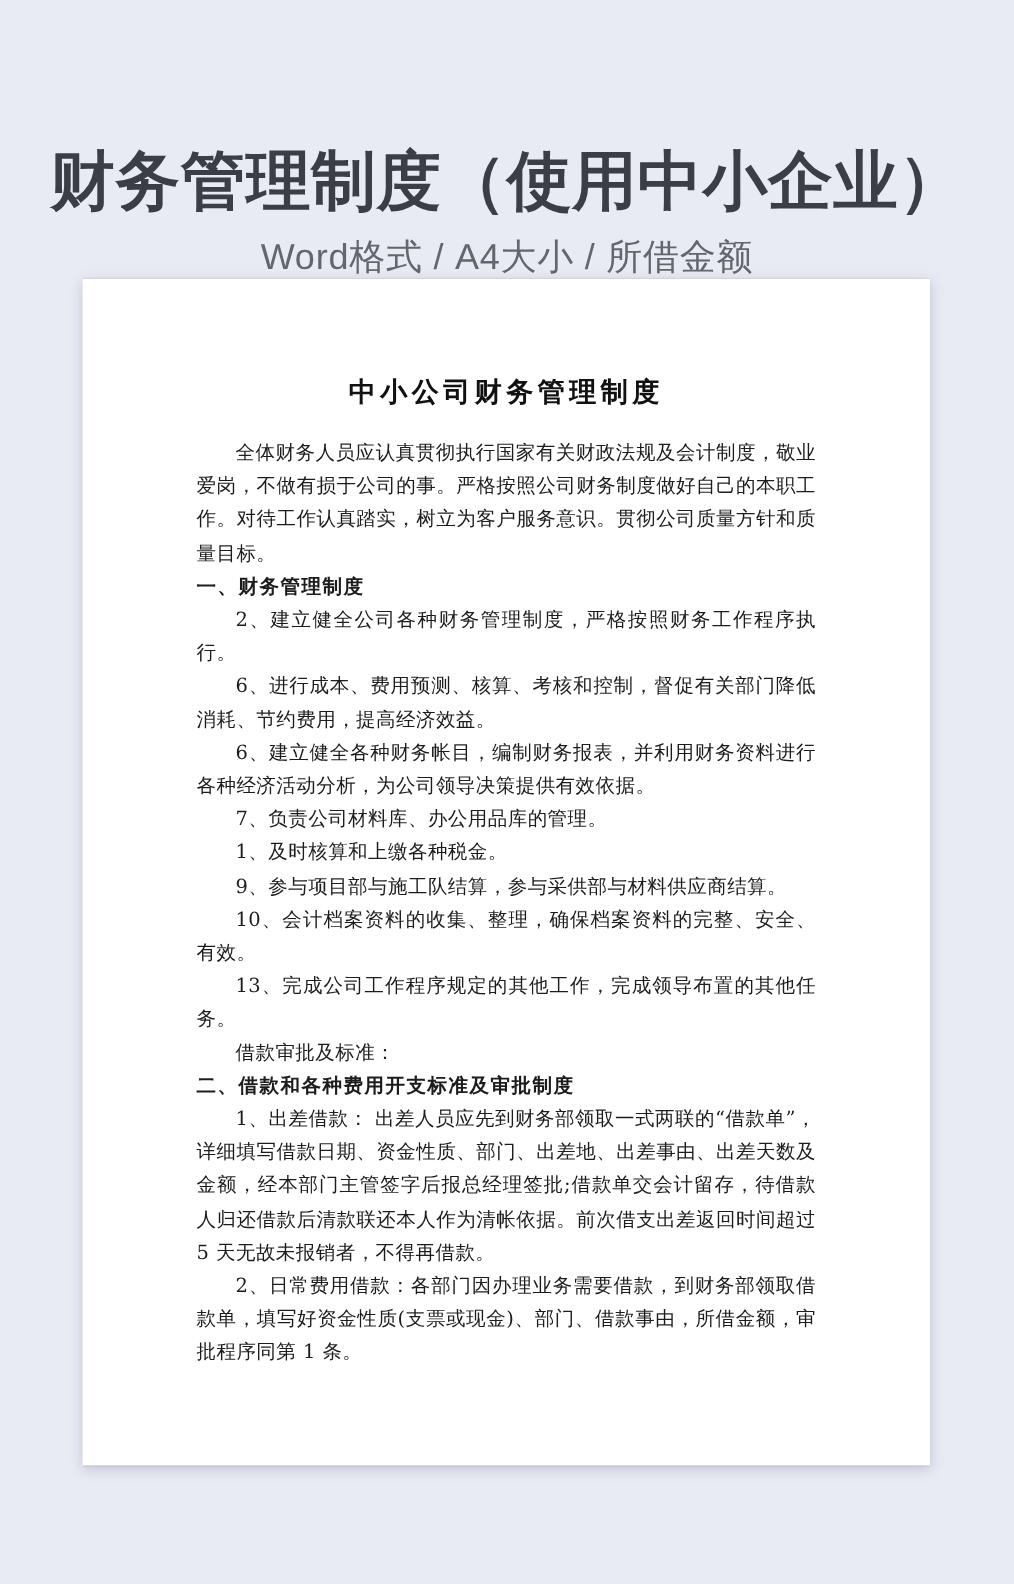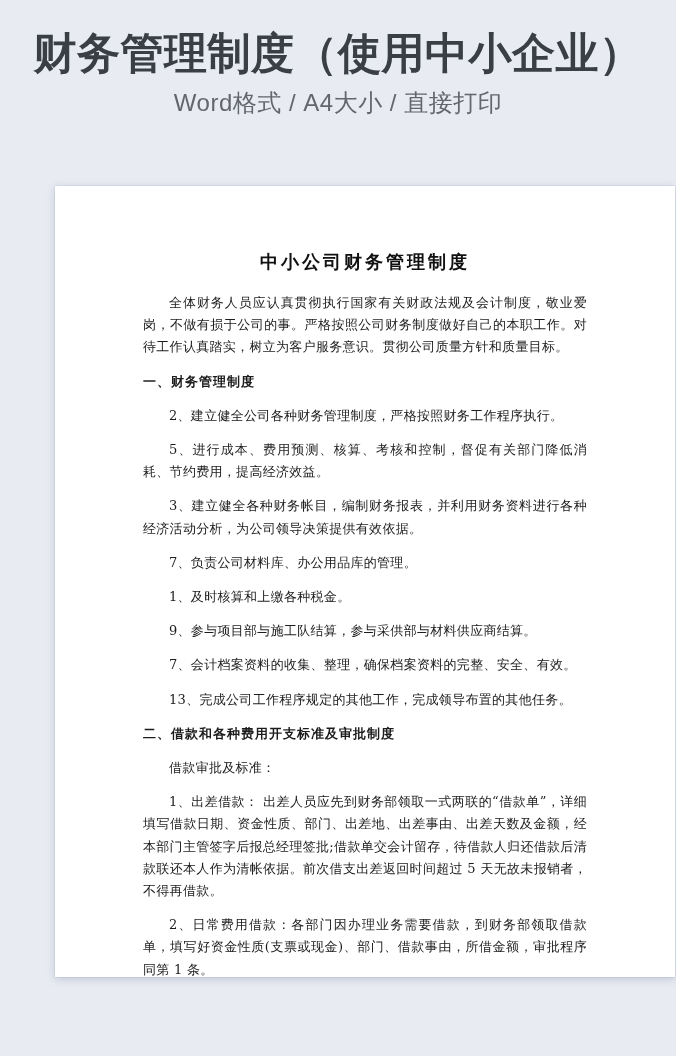--- a/index.html
+++ b/index.html
@@ -9,21 +9,21 @@
   body {
     width: 676px;
     height: 1056px;
     background: #e8ebf2;
     overflow: hidden;
     position: relative;
     font-family: "Liberation Sans", sans-serif;
   }
   .hero {
     text-align: center;
-    padding-top: 27px;
+    padding-top: 95px;
   }
   .hero-title {
     margin: 0;
     font-family: "Liberation Sans", sans-serif;
     font-weight: 900;
     font-size: 43px;
     letter-spacing: 0.5px;
     color: #3a3e45;
     line-height: 1.25;
   }
@@ -32,74 +32,74 @@
     font-family: "Liberation Sans", sans-serif;
     font-weight: 500;
     font-size: 24px;
     color: #63676d;
     letter-spacing: 0.5px;
   }
   .paper {
     position: absolute;
     left: 55px;
     top: 186px;
-    width: 620px;
+    width: 565px;
     height: 791px;
     background: #ffffff;
     box-shadow: 0 2px 8px rgba(100, 110, 140, 0.30), 0 0 1px rgba(100, 110, 140, 0.45);
     box-sizing: border-box;
     padding: 63px 76px 0 76px;
   }
   .doc-title {
     margin: 0 0 17px 0;
     text-align: center;
     font-family: "DejaVu Serif", "Liberation Serif", serif;
     font-weight: 700;
     font-size: 18px;
     letter-spacing: 3px;
     color: #111111;
     line-height: 26px;
   }
   .para {
-    margin: 12px;
+    margin: 0;
     font-family: "DejaVu Serif", "Liberation Serif", serif;
     font-size: 13px;
     line-height: 22.2px;
     color: #1c1c1c;
     text-align: justify;
     letter-spacing: 0.3px;
   }
   .indent {
     text-indent: 2em;
   }
   .heading {
     font-weight: 700;
     letter-spacing: 1px;
   }
 </style>
 </head>
 <body>
 
 <div class="hero">
   <h1 class="hero-title">财务管理制度（使用中小企业）</h1>
-  <p class="hero-subtitle">Word格式 / A4大小 / 直接打印</p>
+  <p class="hero-subtitle">Word格式 / A4大小 / 所借金额</p>
 </div>
 
 <div class="paper">
   <h2 class="doc-title">中小公司财务管理制度</h2>
 
   <p class="para indent">全体财务人员应认真贯彻执行国家有关财政法规及会计制度，敬业爱岗，不做有损于公司的事。严格按照公司财务制度做好自己的本职工作。对待工作认真踏实，树立为客户服务意识。贯彻公司质量方针和质量目标。</p>
 
   <p class="para heading">一、财务管理制度</p>
   <p class="para indent">2、建立健全公司各种财务管理制度，严格按照财务工作程序执行。</p>
-  <p class="para indent">5、进行成本、费用预测、核算、考核和控制，督促有关部门降低消耗、节约费用，提高经济效益。</p>
-  <p class="para indent">3、建立健全各种财务帐目，编制财务报表，并利用财务资料进行各种经济活动分析，为公司领导决策提供有效依据。</p>
+  <p class="para indent">6、进行成本、费用预测、核算、考核和控制，督促有关部门降低消耗、节约费用，提高经济效益。</p>
+  <p class="para indent">6、建立健全各种财务帐目，编制财务报表，并利用财务资料进行各种经济活动分析，为公司领导决策提供有效依据。</p>
   <p class="para indent">7、负责公司材料库、办公用品库的管理。</p>
   <p class="para indent">1、及时核算和上缴各种税金。</p>
   <p class="para indent">9、参与项目部与施工队结算，参与采供部与材料供应商结算。</p>
-  <p class="para indent">7、会计档案资料的收集、整理，确保档案资料的完整、安全、有效。</p>
+  <p class="para indent">10、会计档案资料的收集、整理，确保档案资料的完整、安全、有效。</p>
   <p class="para indent">13、完成公司工作程序规定的其他工作，完成领导布置的其他任务。</p>
 
+  <p class="para indent">借款审批及标准：</p>
   <p class="para heading">二、借款和各种费用开支标准及审批制度</p>
-  <p class="para indent">借款审批及标准：</p>
   <p class="para indent">1、出差借款： 出差人员应先到财务部领取一式两联的“借款单”，详细填写借款日期、资金性质、部门、出差地、出差事由、出差天数及金额，经本部门主管签字后报总经理签批;借款单交会计留存，待借款人归还借款后清款联还本人作为清帐依据。前次借支出差返回时间超过 5 天无故未报销者，不得再借款。</p>
   <p class="para indent">2、日常费用借款：各部门因办理业务需要借款，到财务部领取借款单，填写好资金性质(支票或现金)、部门、借款事由，所借金额，审批程序同第 1 条。</p>
 </div>
 
 </body></html>

